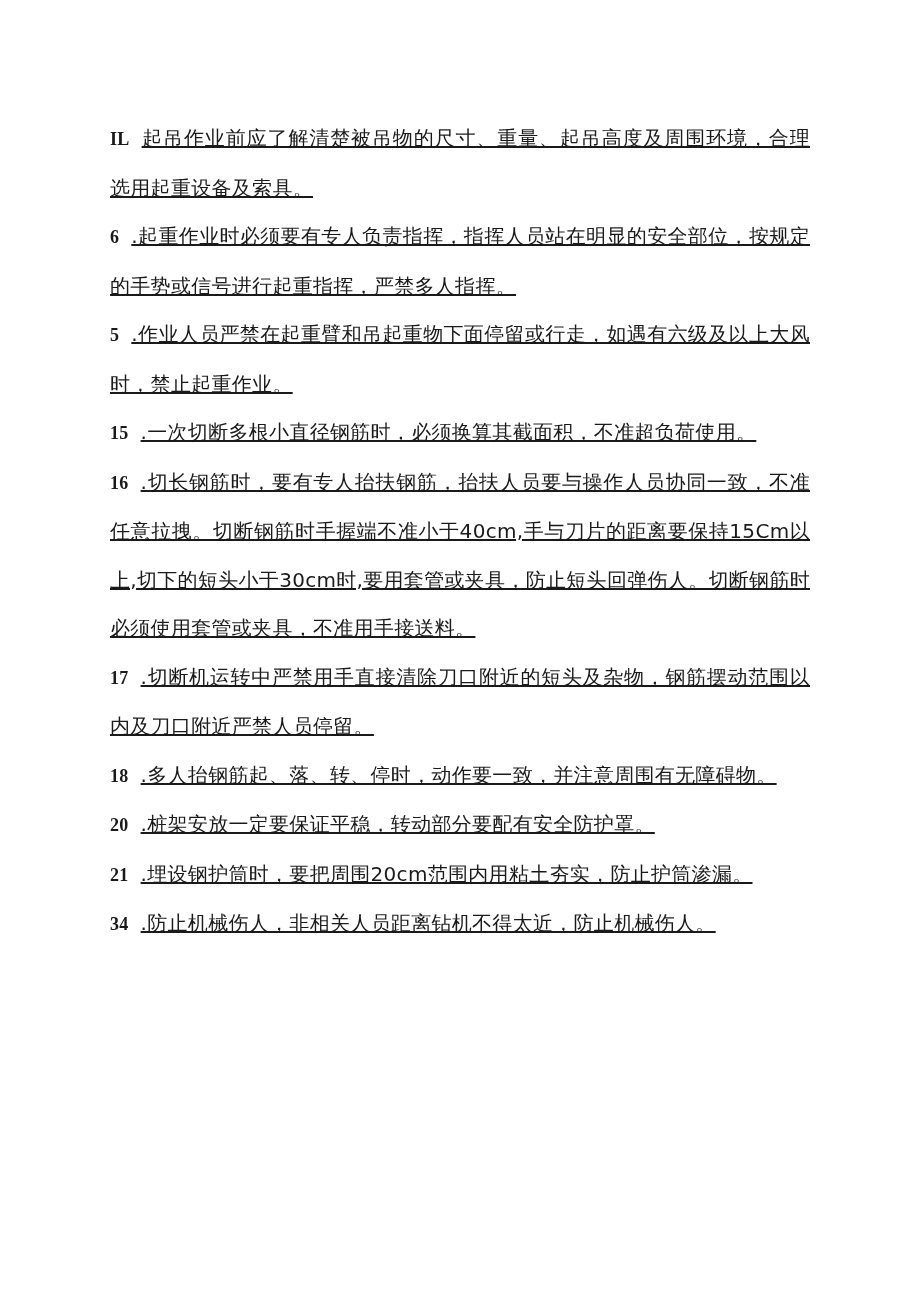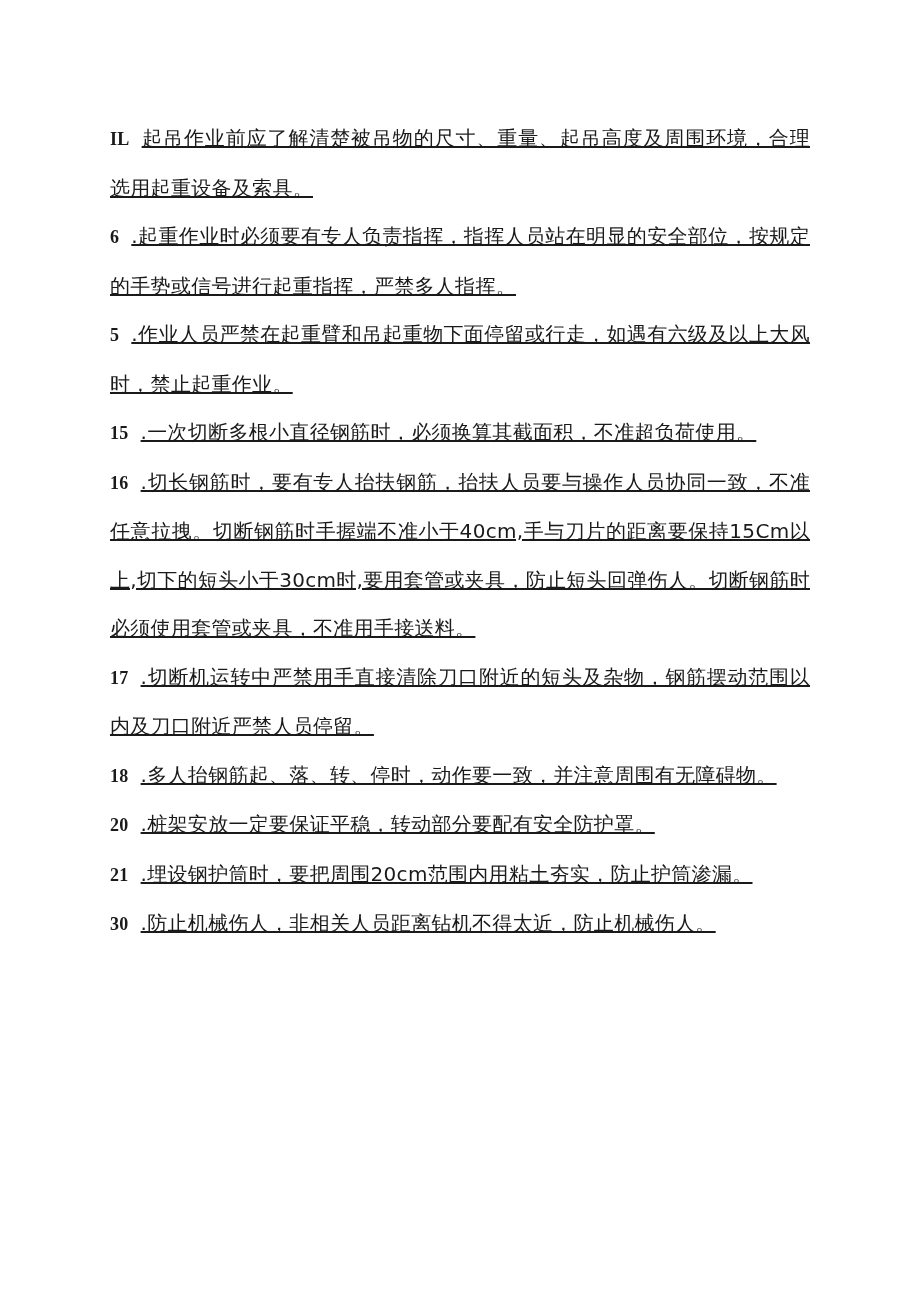--- a/index.html
+++ b/index.html
@@ -63,15 +63,15 @@
   <p class="item" style="margin:0;">
     <span class="num">18</span><span class="txt">.多人抬钢筋起、落、转、停时，动作要一致，并注意周围有无障碍物。</span>
   </p>
   <p class="item" style="margin:0;">
     <span class="num">20</span><span class="txt">.桩架安放一定要保证平稳，转动部分要配有安全防护罩。</span>
   </p>
   <p class="item" style="margin:0;">
     <span class="num">21</span><span class="txt">.埋设钢护筒时，要把周围20cm范围内用粘土夯实，防止护筒渗漏。</span>
   </p>
   <p class="item" style="margin:0;">
-    <span class="num">30</span><span class="txt">.防止机械伤人，非相关人员距离钻机不得太近，防止机械伤人。</span>
+    <span class="num">34</span><span class="txt">.防止机械伤人，非相关人员距离钻机不得太近，防止机械伤人。</span>
   </p>
 </div>
 
 </body></html>

